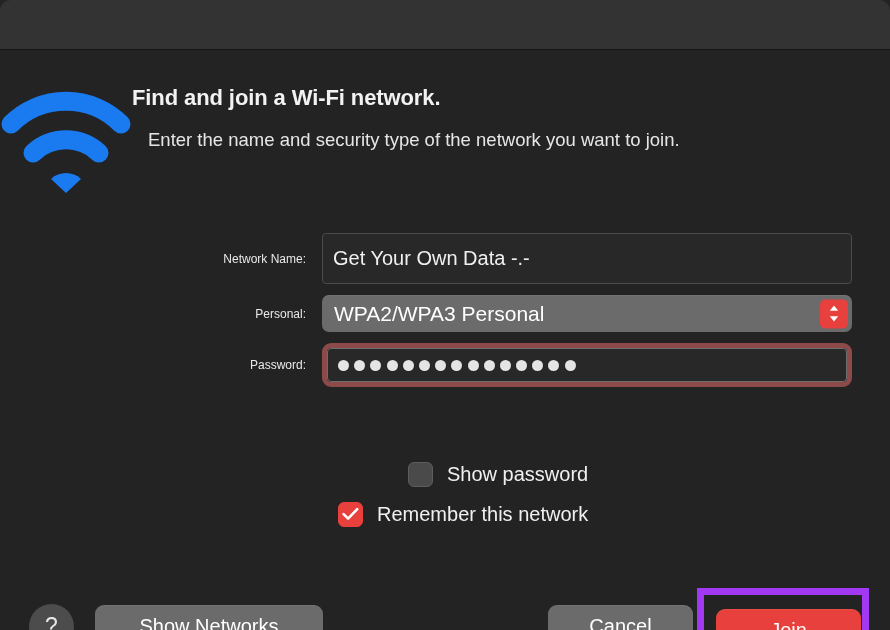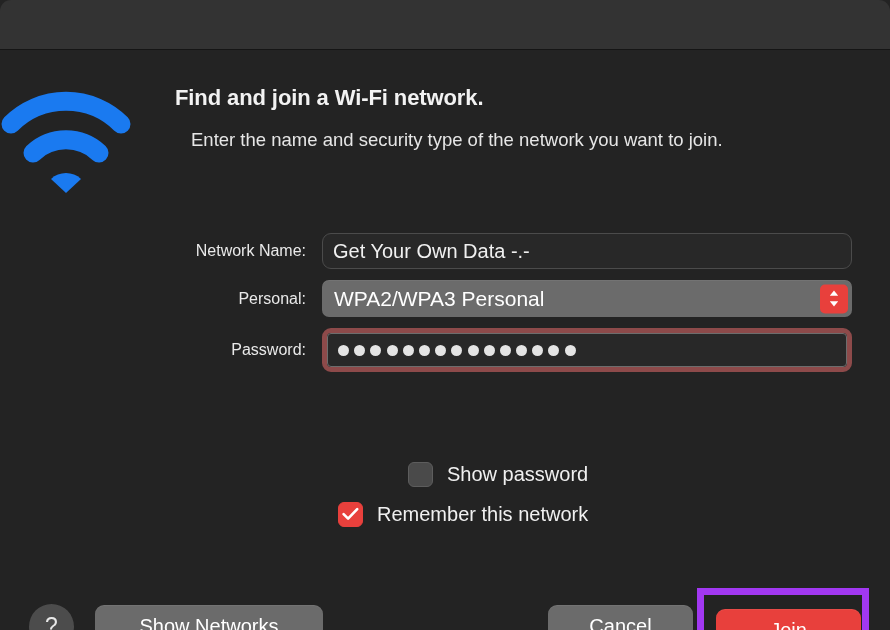--- a/index.html
+++ b/index.html
@@ -37,21 +37,20 @@
     background: #232323;
   }
 
   
   #header-row {
     position: absolute;
     left: 0; top: 34px;
     width: 890px;
     display: flex;
     align-items: flex-start;
-    gap: 43px;
   }
   #wifi-icon {
     width: 132px;
     flex: 0 0 132px;
     display: flex;
     justify-content: center;
     padding-top: 4px;
   }
   #header-text {
     flex: 1 1 auto;
@@ -83,34 +82,34 @@
     display: flex;
     align-items: center;
     margin-bottom: 11px;
   }
   .row-label {
     width: 322px;
     flex: 0 0 322px;
     text-align: right;
     padding-right: 16px;
     box-sizing: border-box;
-    font-size: 16px;
+    font-size: 12px;
     color: #e9e9e9;
   }
   .row-control {
     flex: 1 1 auto;
     padding-right: 38px;
   }
 
   
   .text-field {
-    height: 36px;
+    height: 51px;
     background: #282828;
     border: 1px solid #4b4b4b;
-    border-radius: 9px;
+    border-radius: 4px;
     display: flex;
     align-items: center;
     padding: 0 10px;
     box-sizing: border-box;
     font-size: 20px;
     color: #f0f0f0;
   }
 
   
   .popup-button {

